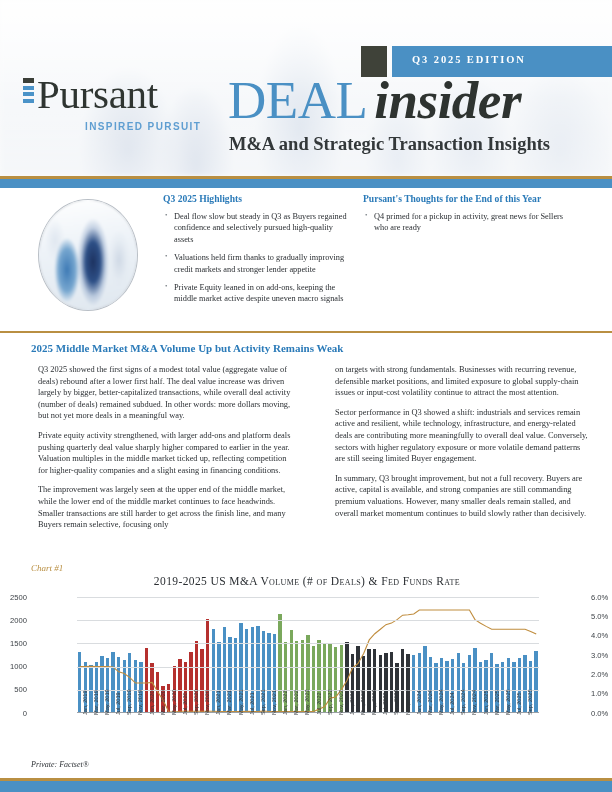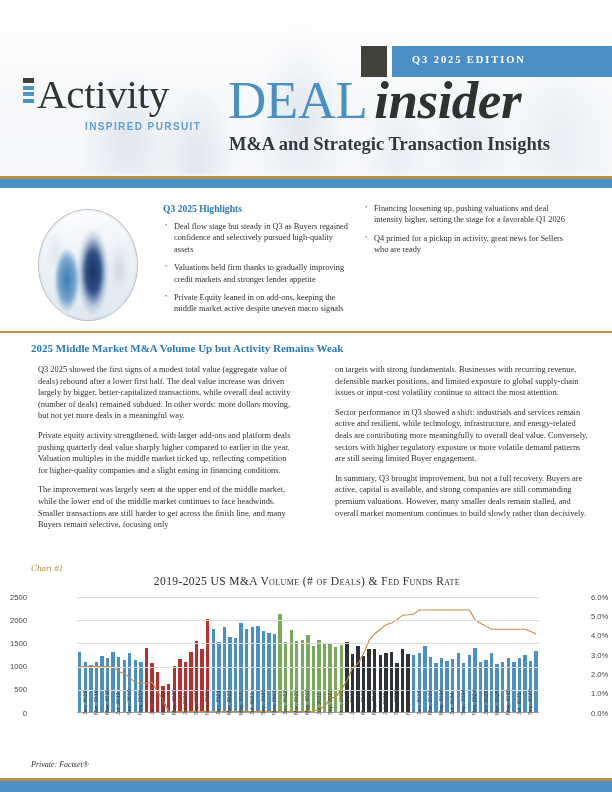--- a/index.html
+++ b/index.html
@@ -35,21 +35,21 @@
 
   .deal-line{position:absolute;left:228px;top:74px;font-size:53px;line-height:53px;letter-spacing:-.5px;}
   .deal-word{color:#4a90c4;font-family:"Liberation Serif",serif;font-weight:400;}
   .insider-word{color:#2e3330;font-family:"Liberation Serif",serif;font-weight:700;font-style:italic;margin-left:7px;}
   .sub-line{position:absolute;left:229px;top:134px;font-size:18.5px;color:#33383a;font-family:"Liberation Serif",serif;font-weight:600;text-align:right;}
 
   .rule-gold{position:absolute;left:0;top:176px;width:612px;height:3px;background:#b98f42;}
   .rule-blue{position:absolute;left:0;top:179px;width:612px;height:9px;background:#4a90c4;}
 
   
-  .hl-zone{position:absolute;left:0;top:203px;width:552px;height:135px;}
+  .hl-zone{position:absolute;left:0;top:193px;width:552px;height:135px;}
   .chess-circle{position:absolute;left:38px;top:6px;width:98px;height:110px;border-radius:50%;overflow:hidden;border:1px solid #b9bfc6;
     background:
       radial-gradient(ellipse 16px 44px at 54px 62px, #1d3260 0%, #2d4f86 45%, rgba(60,100,160,.25) 78%, rgba(255,255,255,0) 100%),
       radial-gradient(ellipse 15px 38px at 28px 70px, #3e7ab5 0%, #76a6cf 55%, rgba(150,185,215,0) 85%),
       radial-gradient(ellipse 13px 34px at 80px 60px, rgba(205,215,228,.9) 0%, rgba(225,232,240,.5) 60%, rgba(255,255,255,0) 90%),
       radial-gradient(ellipse 12px 26px at 16px 40px, rgba(220,228,238,.8), rgba(255,255,255,0) 85%),
       linear-gradient(170deg,#ffffff 0%,#eef3f8 40%,#dfe7ef 100%);}
   .chess-blur{position:absolute;inset:0;backdrop-filter:blur(1px);}
   .hl-col{position:absolute;top:0;}
   .hl-a{left:163px;width:185px;}
@@ -93,21 +93,21 @@
   <div class="mast-photo"></div>
   <div class="mast-wash"></div>
 
   <div class="logo-block">
     <div class="logo-mark">
       <i></i>
         <i></i>
         <i></i>
         <i></i>
     </div>
-    <div class="logo-word">Activity</div>
+    <div class="logo-word">Pursant</div>
   </div>
   <div class="logo-tag">INSPIRED PURSUIT</div>
 
   <div class="edition-sq"></div>
   <div class="edition-bar"></div>
   <div class="edition-txt">Q3 2025 EDITION</div>
 
   <div class="deal-line">
     <span class="deal-word">DEAL</span><span class="insider-word">insider</span>
   </div>
@@ -117,29 +117,29 @@
 <div class="rule-blue"></div>
 
 <div class="hl-zone">
   <div class="chess-circle">
       <div class="chess-blur"></div>
     </div>
 
   <div class="hl-col hl-a">
     <div class="hl-head">Q3 2025 Highlights</div>
     <ul class="hl-ul">
-      <li>Deal flow stage but steady in Q3 as Buyers regained confidence and selectively pursued high-quality assets</li>
+      <li>Deal flow slow but steady in Q3 as Buyers regained confidence and selectively pursued high-quality assets</li>
       <li>Valuations held firm thanks to gradually improving credit markets and stronger lender appetite</li>
       <li>Private Equity leaned in on add-ons, keeping the middle market active despite uneven macro signals</li>
     </ul>
   </div>
 
   <div class="hl-col hl-b">
+    <div class="hl-head">Pursant's Thoughts for the End of this Year</div>
     <ul class="hl-ul">
-      <li>Financing loosening up, pushing valuations and deal intensity higher, setting the stage for a favorable Q1 2026</li>
       <li>Q4 primed for a pickup in activity, great news for Sellers who are ready</li>
     </ul>
   </div>
 </div>
 <div class="rule-gold2"></div>
 
 <div class="art-title">2025 Middle Market M&amp;A Volume Up but Activity Remains Weak</div>
 <div class="art-cols">
   <div class="art-col">
     <p>Q3 2025 showed the first signs of a modest total value (aggregate value of deals) rebound after a lower first half. The deal value increase was driven largely by bigger, better-capitalized transactions, while overall deal activity (number of deals) remained subdued. In other words: more dollars moving, but not yet more deals in a meaningful way.</p>

